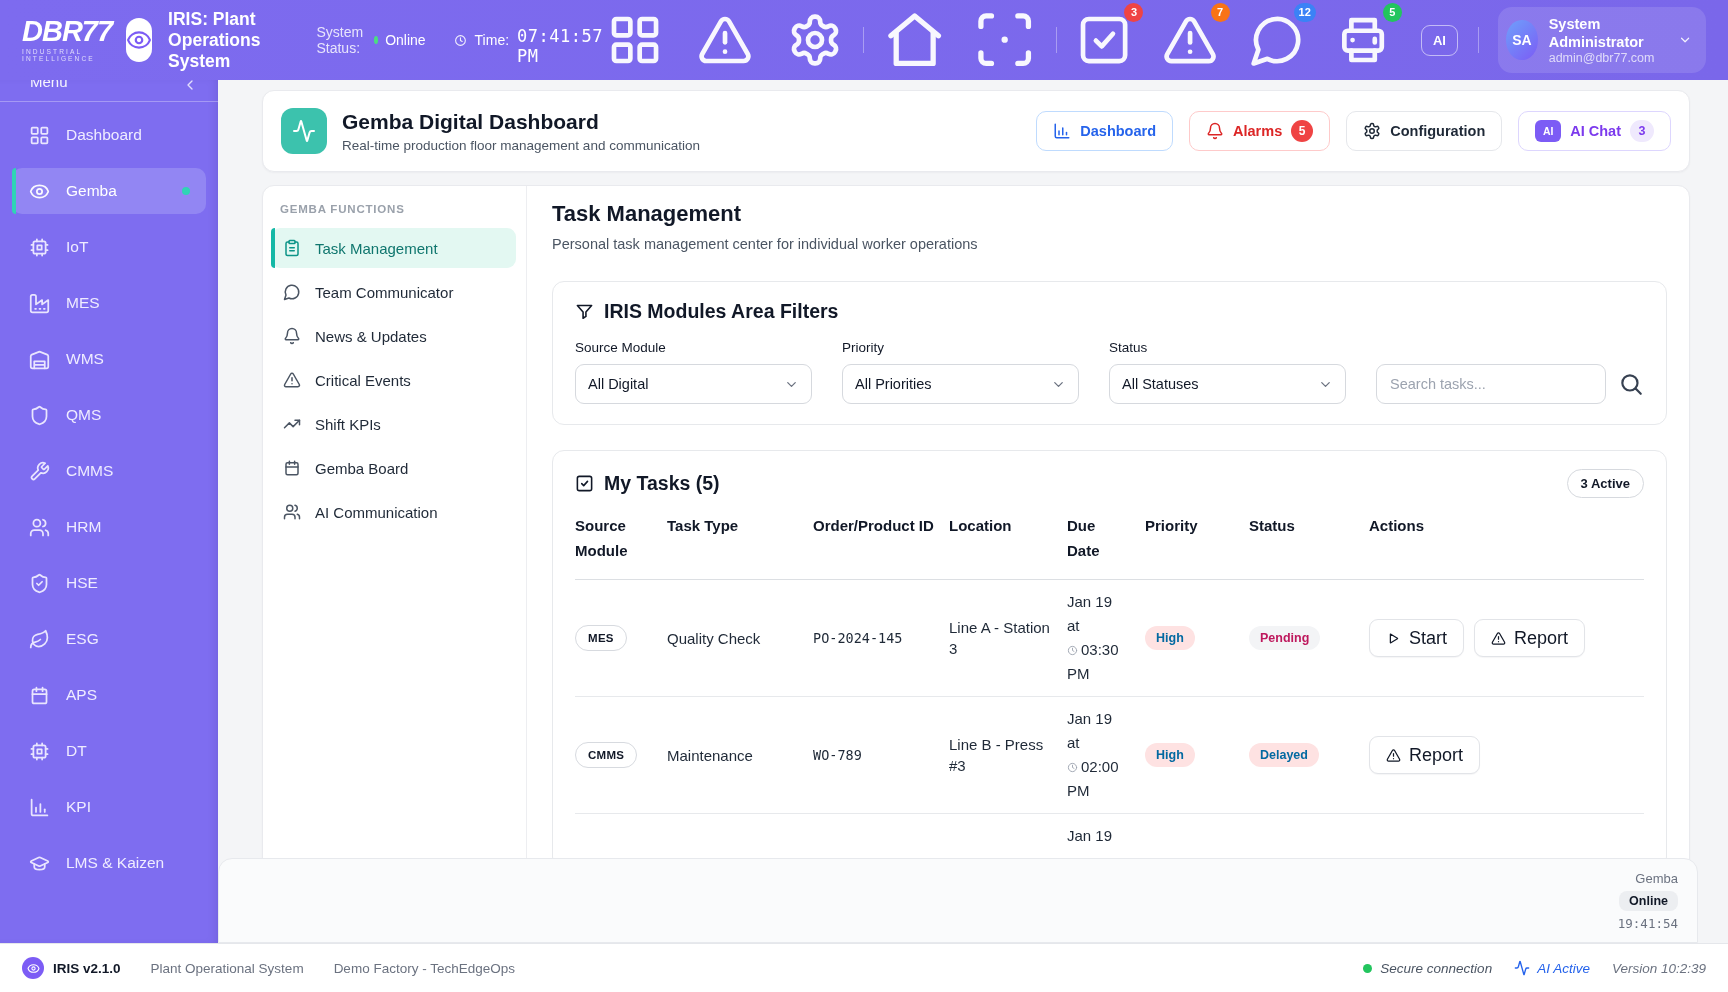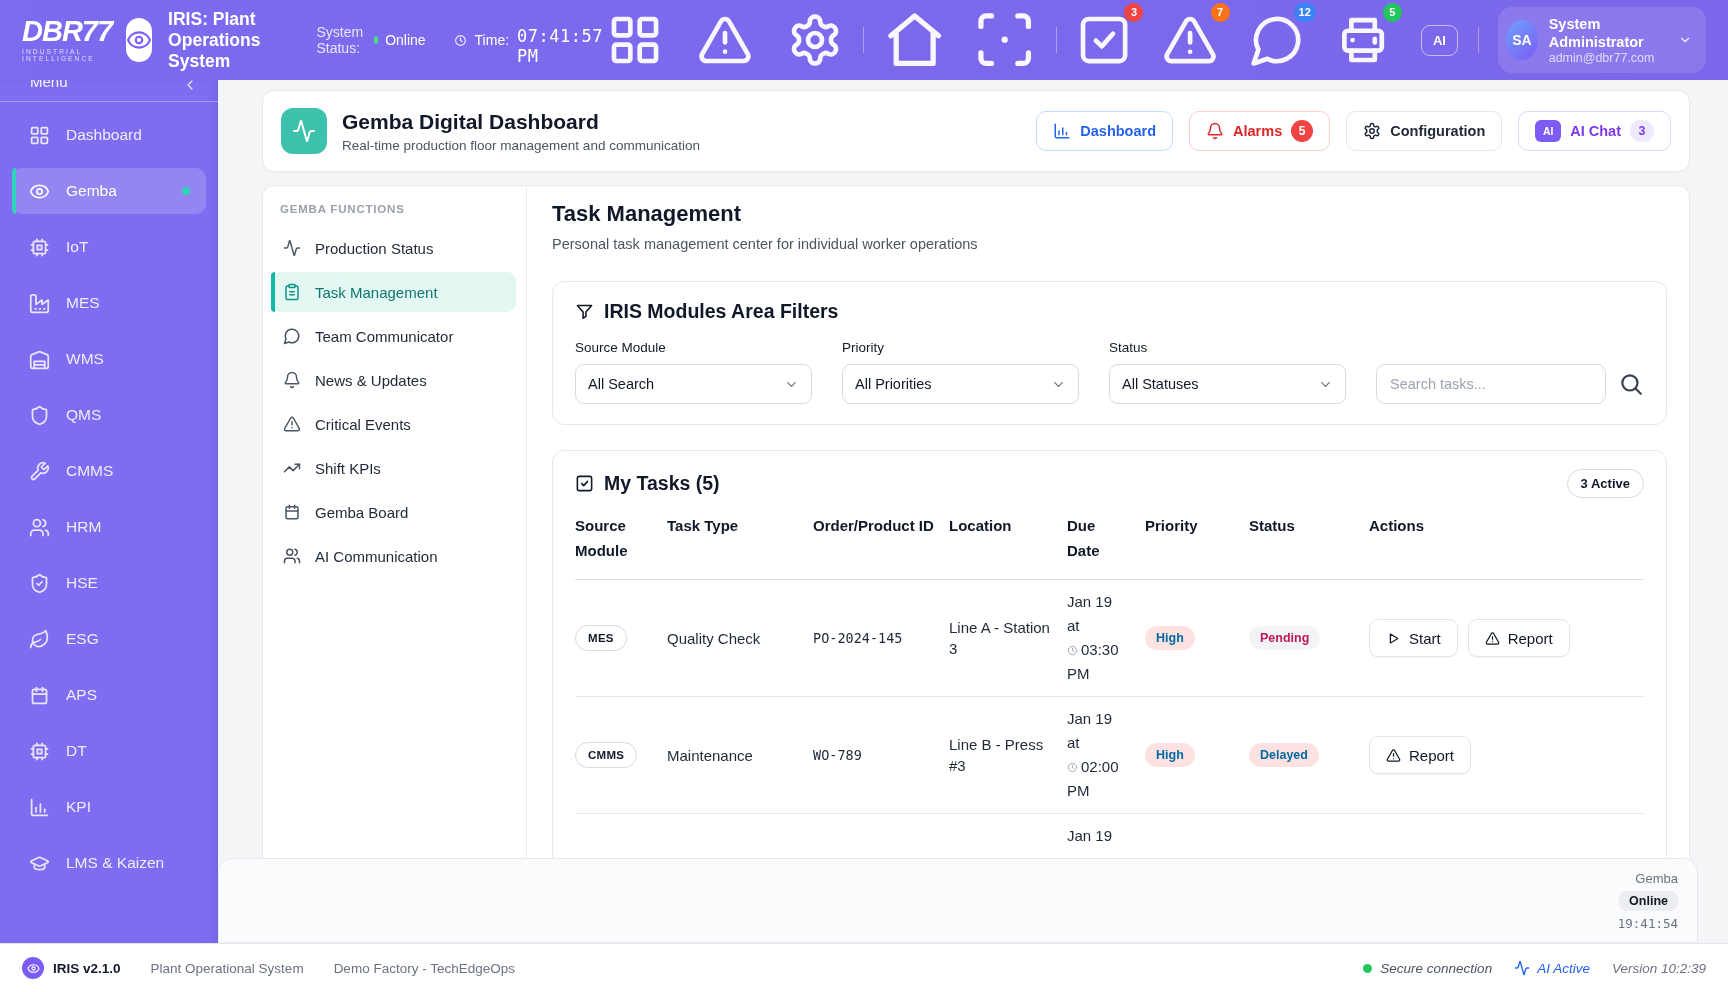--- a/index.html
+++ b/index.html
@@ -110,21 +110,21 @@
   .trow:last-child { border-bottom:none; }
   .src-pill { display:inline-block; border:1px solid #d7dadf; border-radius:999px; padding:6px 12px; font-size:11.5px; font-weight:700; letter-spacing:.3px; background:#fff; }
   .cell { font-size:15px; color:#1f2937; line-height:21px; }
   .cell.order { font-family:"DejaVu Sans Mono","Liberation Mono",monospace; font-size:13.5px; }
   .due-line { font-size:15px; line-height:24px; color:#1f2937; display:flex; align-items:center; gap:3px; }
   .due-clock { width:11px; height:11px; color:#9ca3af; flex-shrink:0; }
   .pill { display:inline-block; border-radius:999px; padding:5px 11px; font-size:12.5px; font-weight:600; }
   .pill.high, .pill.delayed { background:#fee2e2; color:#0369a1; }
   .pill.pending { background:#f3f4f6; color:#be185d; }
   .row-actions { display:flex; gap:10px; }
-  .abtn { height:38px; display:flex; align-items:center; gap:8px; padding:0 16px; border:1px solid #e2e4e8; border-radius:9px; background:#fff; font-size:15px; color:#111827; cursor:pointer; box-shadow:0 1px 1px rgba(16,24,40,.04); }
+  .abtn { height:38px; display:flex; align-items:center; gap:8px; padding:0 16px; border:1px solid #e2e4e8; border-radius:9px; background:#fff; font-size:18px; color:#111827; cursor:pointer; box-shadow:0 1px 1px rgba(16,24,40,.04); }
   .abtn .aic { width:15px; height:15px; }
 
   
   .status-panel { position:absolute; left:0; right:30px; bottom:0; height:85px; background:#fafbfc; border:1px solid #e7e9ed; border-radius:14px 14px 0 0; z-index:10; display:flex; flex-direction:column; align-items:flex-end; justify-content:center; gap:5px; padding-right:19px; }
   .sp-app { font-size:13px; color:#6b7280; }
   .sp-online { background:#eceef1; border-radius:8px; padding:3px 10px; font-size:12.5px; font-weight:700; color:#111827; }
   .sp-time { font-size:12.5px; color:#6b7280; }
 
   
   .footer { height:49px; background:#fff; border-top:1px solid #e5e7eb; display:flex; align-items:center; padding:0 22px; position:relative; z-index:20; }
@@ -444,28 +444,20 @@
           <span class="cnt-purple">3</span>
         </button>
       </div>
     </div>
 
     <div class="card content-card">
 
       <nav class="gfn">
         <div class="gfn-head">GEMBA FUNCTIONS</div>
         <div>
-            <div class="gfn-item">
-              <span class="gicon">
-                <svg class="ic" viewBox="0 0 24 24" fill="none" stroke="currentColor" stroke-width="2" stroke-linecap="round" stroke-linejoin="round">
-                  <path d="M22 12h-2.48a2 2 0 0 0-1.93 1.46l-2.35 8.36a.25.25 0 0 1-.48 0L9.24 2.18a.25.25 0 0 0-.48 0l-2.35 8.36A2 2 0 0 1 4.49 12H2"></path>
-                </svg>
-              </span>
-              <span>Production Status</span>
-            </div>
             <div class="gfn-item active">
               <span class="abar2"></span>
               <span class="gicon">
                 <svg class="ic" viewBox="0 0 24 24" fill="none" stroke="currentColor" stroke-width="2" stroke-linecap="round" stroke-linejoin="round">
                   <rect x="8" y="2" width="8" height="4" rx="1"></rect>
                   <path d="M16 4h2a2 2 0 0 1 2 2v14a2 2 0 0 1-2 2H6a2 2 0 0 1-2-2V6a2 2 0 0 1 2-2h2"></path>
                   <path d="M9 11.5h6M9 15.5h6"></path>
                 </svg>
               </span>
               <span>Task Management</span>
@@ -539,21 +531,21 @@
                 <svg class="ic" viewBox="0 0 24 24" fill="none" stroke="currentColor" stroke-width="2" stroke-linecap="round" stroke-linejoin="round">
                   <path d="M3 4.5h18l-7.2 8.1v5.6l-3.6 2.3v-7.9L3 4.5Z"></path>
                 </svg>
               </span>
             <span>IRIS Modules Area Filters</span>
           </div>
           <div class="f-row">
             <div class="f-group">
               <div class="f-label">Source Module</div>
               <div class="f-select">
-                <span>All Search</span>
+                <span>All Digital</span>
                 <span class="chev2">
                     <svg class="ic" viewBox="0 0 24 24" fill="none" stroke="currentColor" stroke-width="2" stroke-linecap="round" stroke-linejoin="round">
                       <path d="m6 9 6 6 6-6"></path>
                     </svg>
                   </span>
               </div>
             </div>
             <div class="f-group">
               <div class="f-label">Priority</div>
               <div class="f-select">

